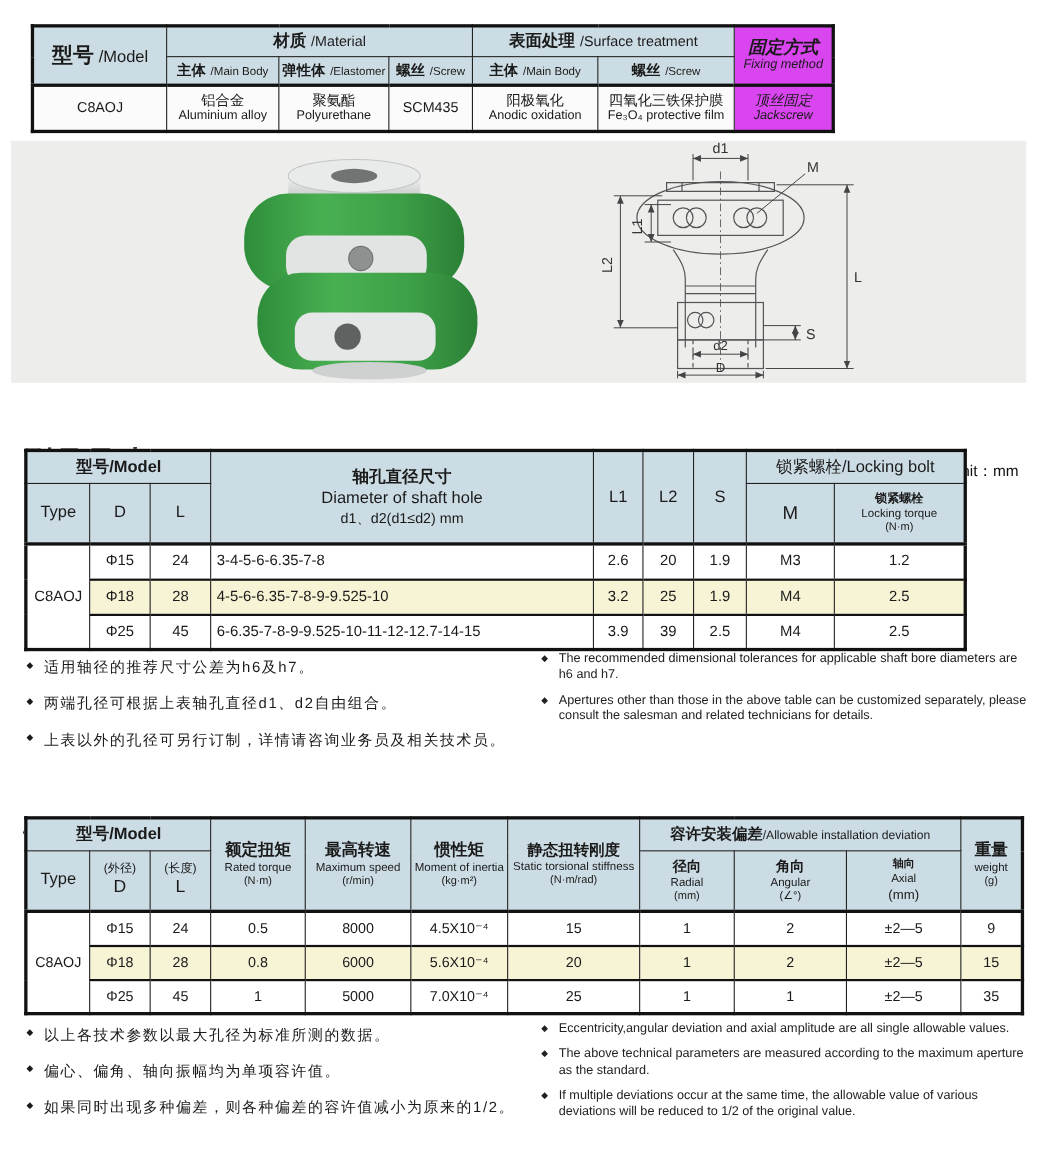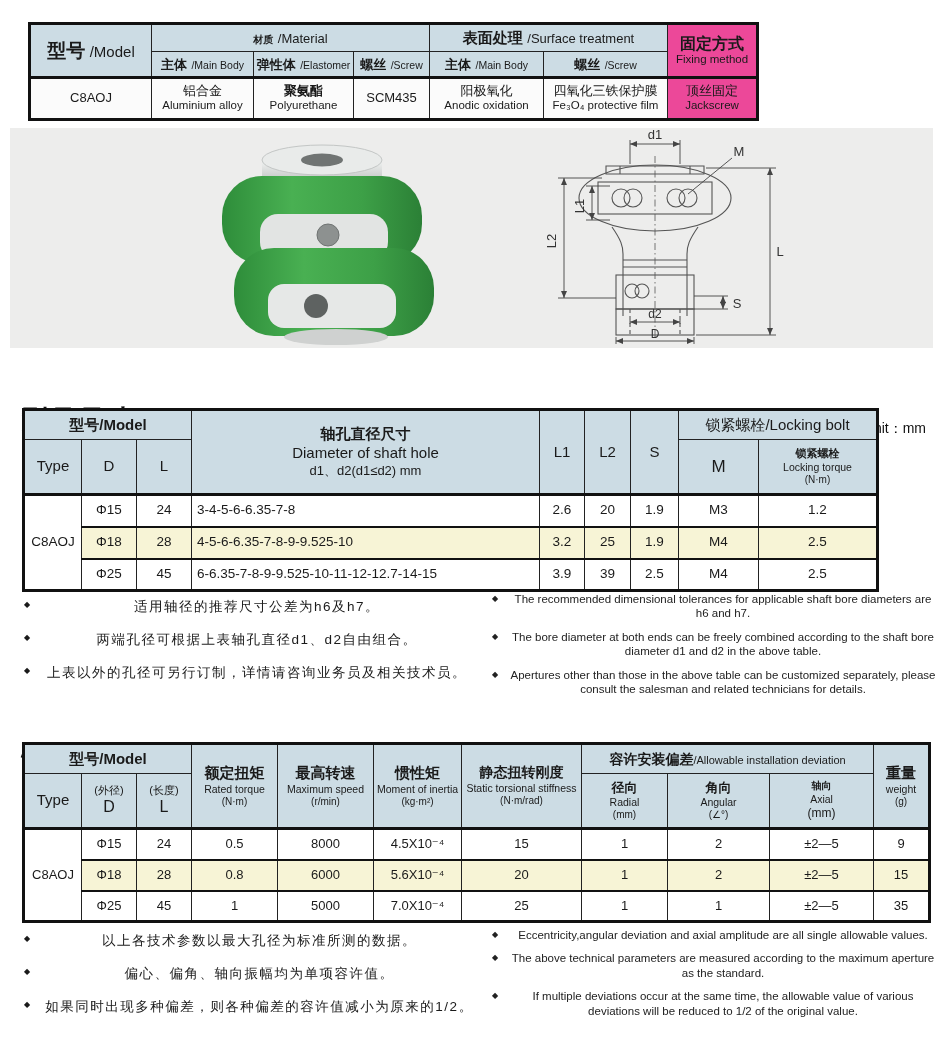--- a/index.html
+++ b/index.html
@@ -5,21 +5,21 @@
   * { margin:0; padding:0; box-sizing:border-box; }
   html,body { width:950px; background:#ffffff; font-family:"Liberation Sans","DejaVu Sans",sans-serif; color:#1a1a1a; }
   body { position:relative; height:1052px; overflow:hidden; }
 
   table { border-collapse:collapse; table-layout:fixed; }
 
   
   .spec-table { position:absolute; left:28px; top:22px; width:728px; border:3px solid #111; }
   .spec-table td { border:1px solid #222; text-align:center; vertical-align:middle; line-height:1.15; }
   .spec-table .hdr, .spec-table .hdrblue { background:#ccdce4; }
-  .spec-table .yellow { background:#ec4899; }
+  .spec-table .yellow { background:#d946ef;font-style:italic; }
   .spec-table .r1 { height:28px; }
   .spec-table .r2 { height:26px; }
   .spec-table .r2 td { border-bottom:3px solid #111; }
   .spec-table .r3 { height:42px; background:#fbfbfb; }
   .zh-big { font-size:19px; font-weight:bold; }
   .en-big { font-size:15px; font-weight:normal; }
   .zh-sm { font-size:13px; font-weight:bold; }
   .en-sm { font-size:10.5px; }
   .cell2 .zh { display:block; font-size:13px; font-weight:bold; }
   .cell2 .en { display:block; font-size:11.5px; }
@@ -59,21 +59,21 @@
   .left-cell { text-align:left !important; padding-left:5px; }
   .dd { display:block; font-size:11px; }
   .DL { display:block; font-size:16px; }
 
   .size-table { position:absolute; left:22px; top:408px; width:854px; }
   .perf-table { position:absolutе; }
   .perf-table { position:absolute; left:22px; top:742px; width:906px; }
   .perf-table .dr td { height:31px; font-size:13px; }
 
   
-  .notes { position:absolute; list-style:none;text-align:center; }
+  .notes { position:absolute; list-style:none; }
   .notes li { position:relative; padding-left:16px; }
   .notes li::before { content:"◆"; position:absolute; left:0; top:2px; font-size:8px; }
   .notes-zh li { font-size:13.5px; letter-spacing:1.5px; margin-bottom:15px; }
   .notes-en li { font-size:11.5px; line-height:1.25; margin-bottom:9px; color:#222; }
   .size-notes-zh { left:24px; top:598px; width:450px; }
   .size-notes-en { left:492px; top:592px; width:446px; }
   .perf-notes-zh { left:24px; top:932px; width:455px; }
   .perf-notes-en { left:492px; top:928px; width:446px; }
 </style>
 </head>
@@ -89,21 +89,21 @@
       <col style="width:124px">
       <col style="width:90px">
     </colgroup>
   <tbody>
       <tr class="r1">
     <td rowspan="2" class="hdrblue" style="border-bottom:3px solid #111">
       <span class="zh-big">型号</span>
       <span class="en-big">/Model</span>
     </td>
     <td colspan="3" class="hdrblue">
-      <span class="zh-sm" style="font-size:10px">材质</span>
+      <span class="zh-sm" style="font-size:15px">材质</span>
       <span class="en-sm" style="font-size:13px">/Material</span>
     </td>
     <td colspan="2" class="hdrblue">
       <span class="zh-sm" style="font-size:15px">表面处理</span>
       <span class="en-sm" style="font-size:13px">/Surface treatment</span>
     </td>
     <td rowspan="2" class="yellow" style="border-bottom:3px solid #111">
       <span class="zh-sm" style="display:block;font-size:16px">固定方式</span>
       <span class="en-sm" style="display:block;font-size:11.5px">Fixing method</span>
     </td>
@@ -130,21 +130,21 @@
       <span class="en-sm">/Screw</span>
     </td>
   </tr>
   <tr class="r3">
     <td class="mono-cell">C8AOJ</td>
     <td class="cell2">
       <span class="zh" style="font-weight:normal">铝合金</span>
       <span class="en">Aluminium alloy</span>
     </td>
     <td class="cell2">
-      <span class="zh" style="font-weight:bold">聚氨酯</span>
+      <span class="zh" style="font-weight:normal">聚氨酯</span>
       <span class="en">Polyurethane</span>
     </td>
     <td class="mono-cell">SCM435</td>
     <td class="cell2">
       <span class="zh" style="font-weight:normal">阳极氧化</span>
       <span class="en">Anodic oxidation</span>
     </td>
     <td class="cell2">
       <span class="zh" style="font-weight:normal">四氧化三铁保护膜</span>
       <span class="en">Fe₃O₄ protective film</span>
@@ -338,21 +338,20 @@
 </tbody>
   </table>
 
 <ul class="notes notes-zh size-notes-zh">
   <li>适用轴径的推荐尺寸公差为h6及h7。</li>
   <li>两端孔径可根据上表轴孔直径d1、d2自由组合。</li>
   <li>上表以外的孔径可另行订制，详情请咨询业务员及相关技术员。</li>
 </ul>
 <ul class="notes notes-en size-notes-en">
   <li>The recommended dimensional tolerances for applicable shaft bore diameters are h6 and h7.</li>
-  <li>The bore diameter at both ends can be freely combined according to the shaft bore diameter d1 and d2 in the above table.</li>
   <li>Apertures other than those in the above table can be customized separately, please consult the salesman and related technicians for details.</li>
 </ul>
 
 <div class="sec-title" style="top:700px;height:40px">
   <span class="zh">性能参数 /</span>
   <span class="en">Performance Parameter</span>
 </div>
 
 <table class="dt perf-table">
   <colgroup>

